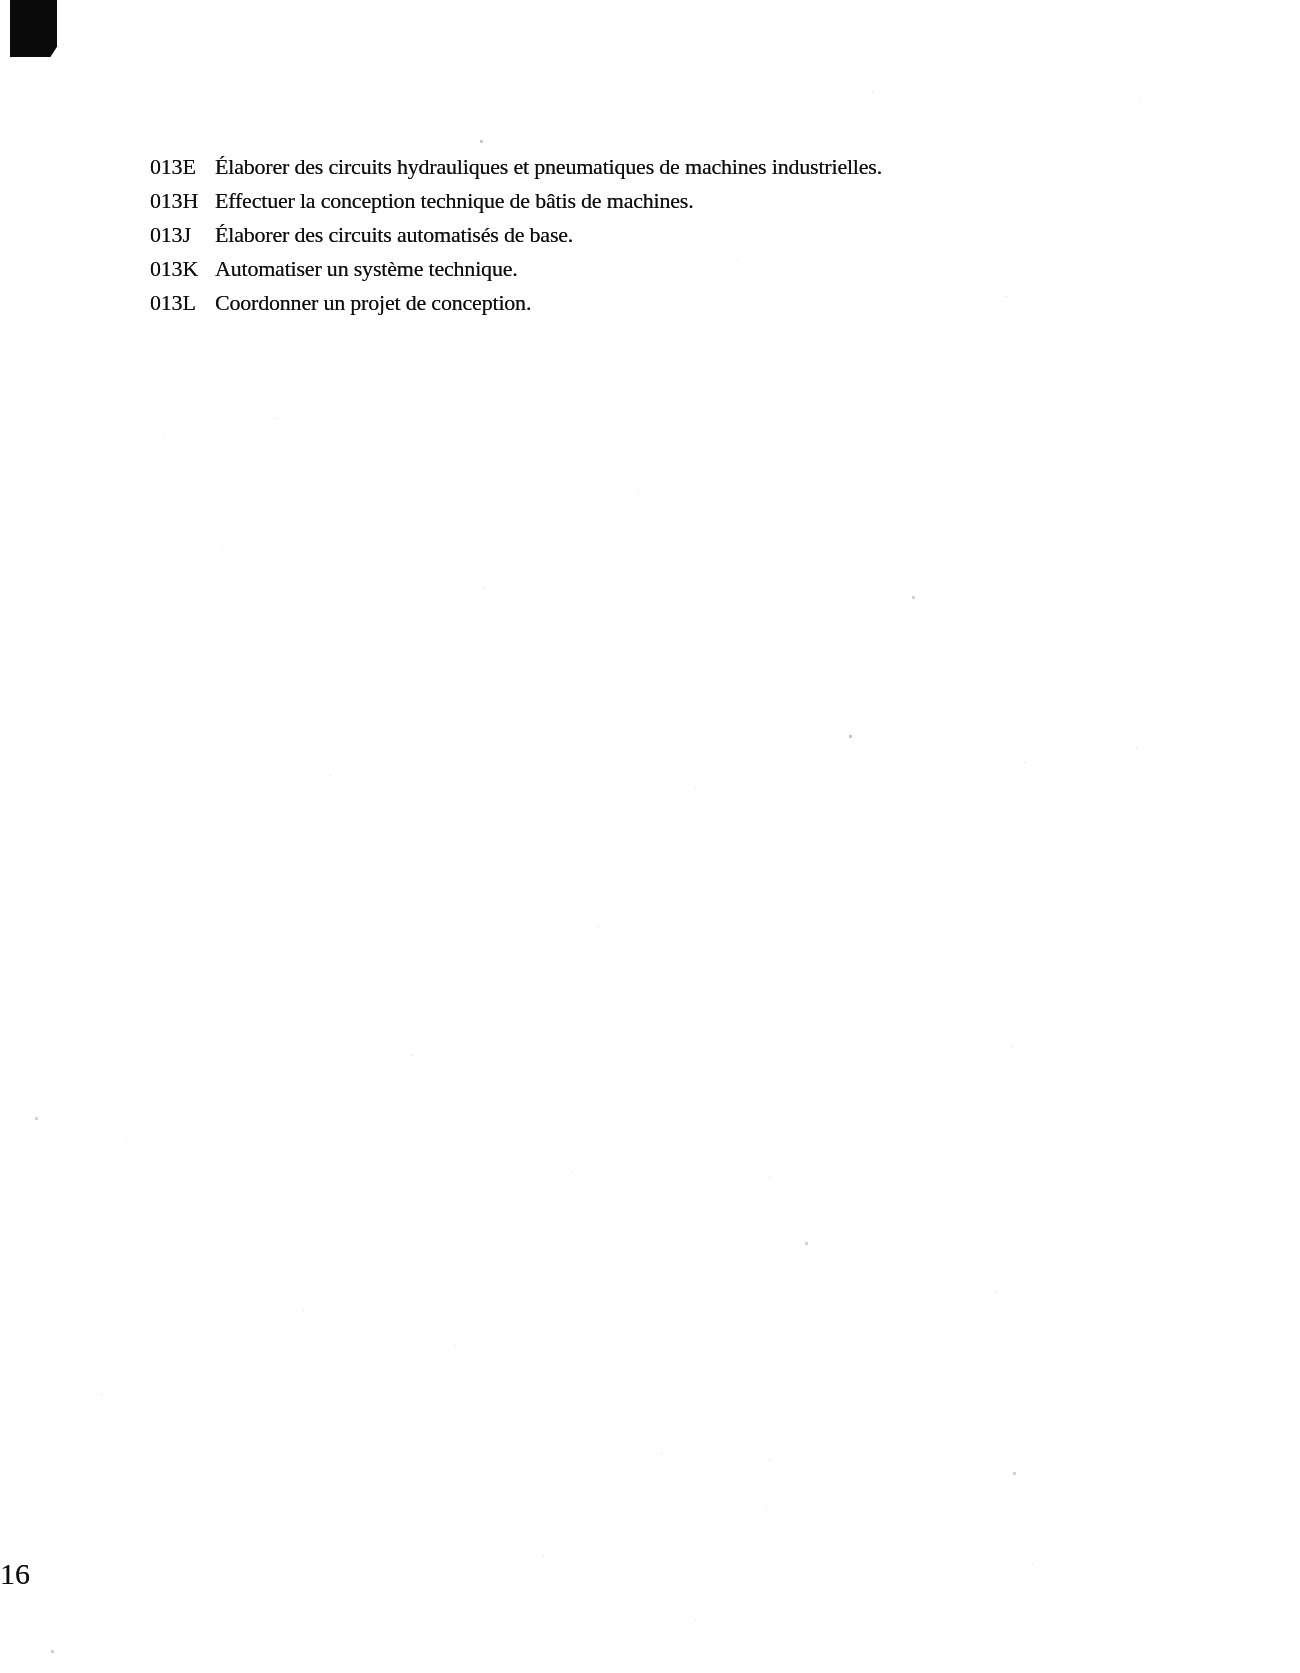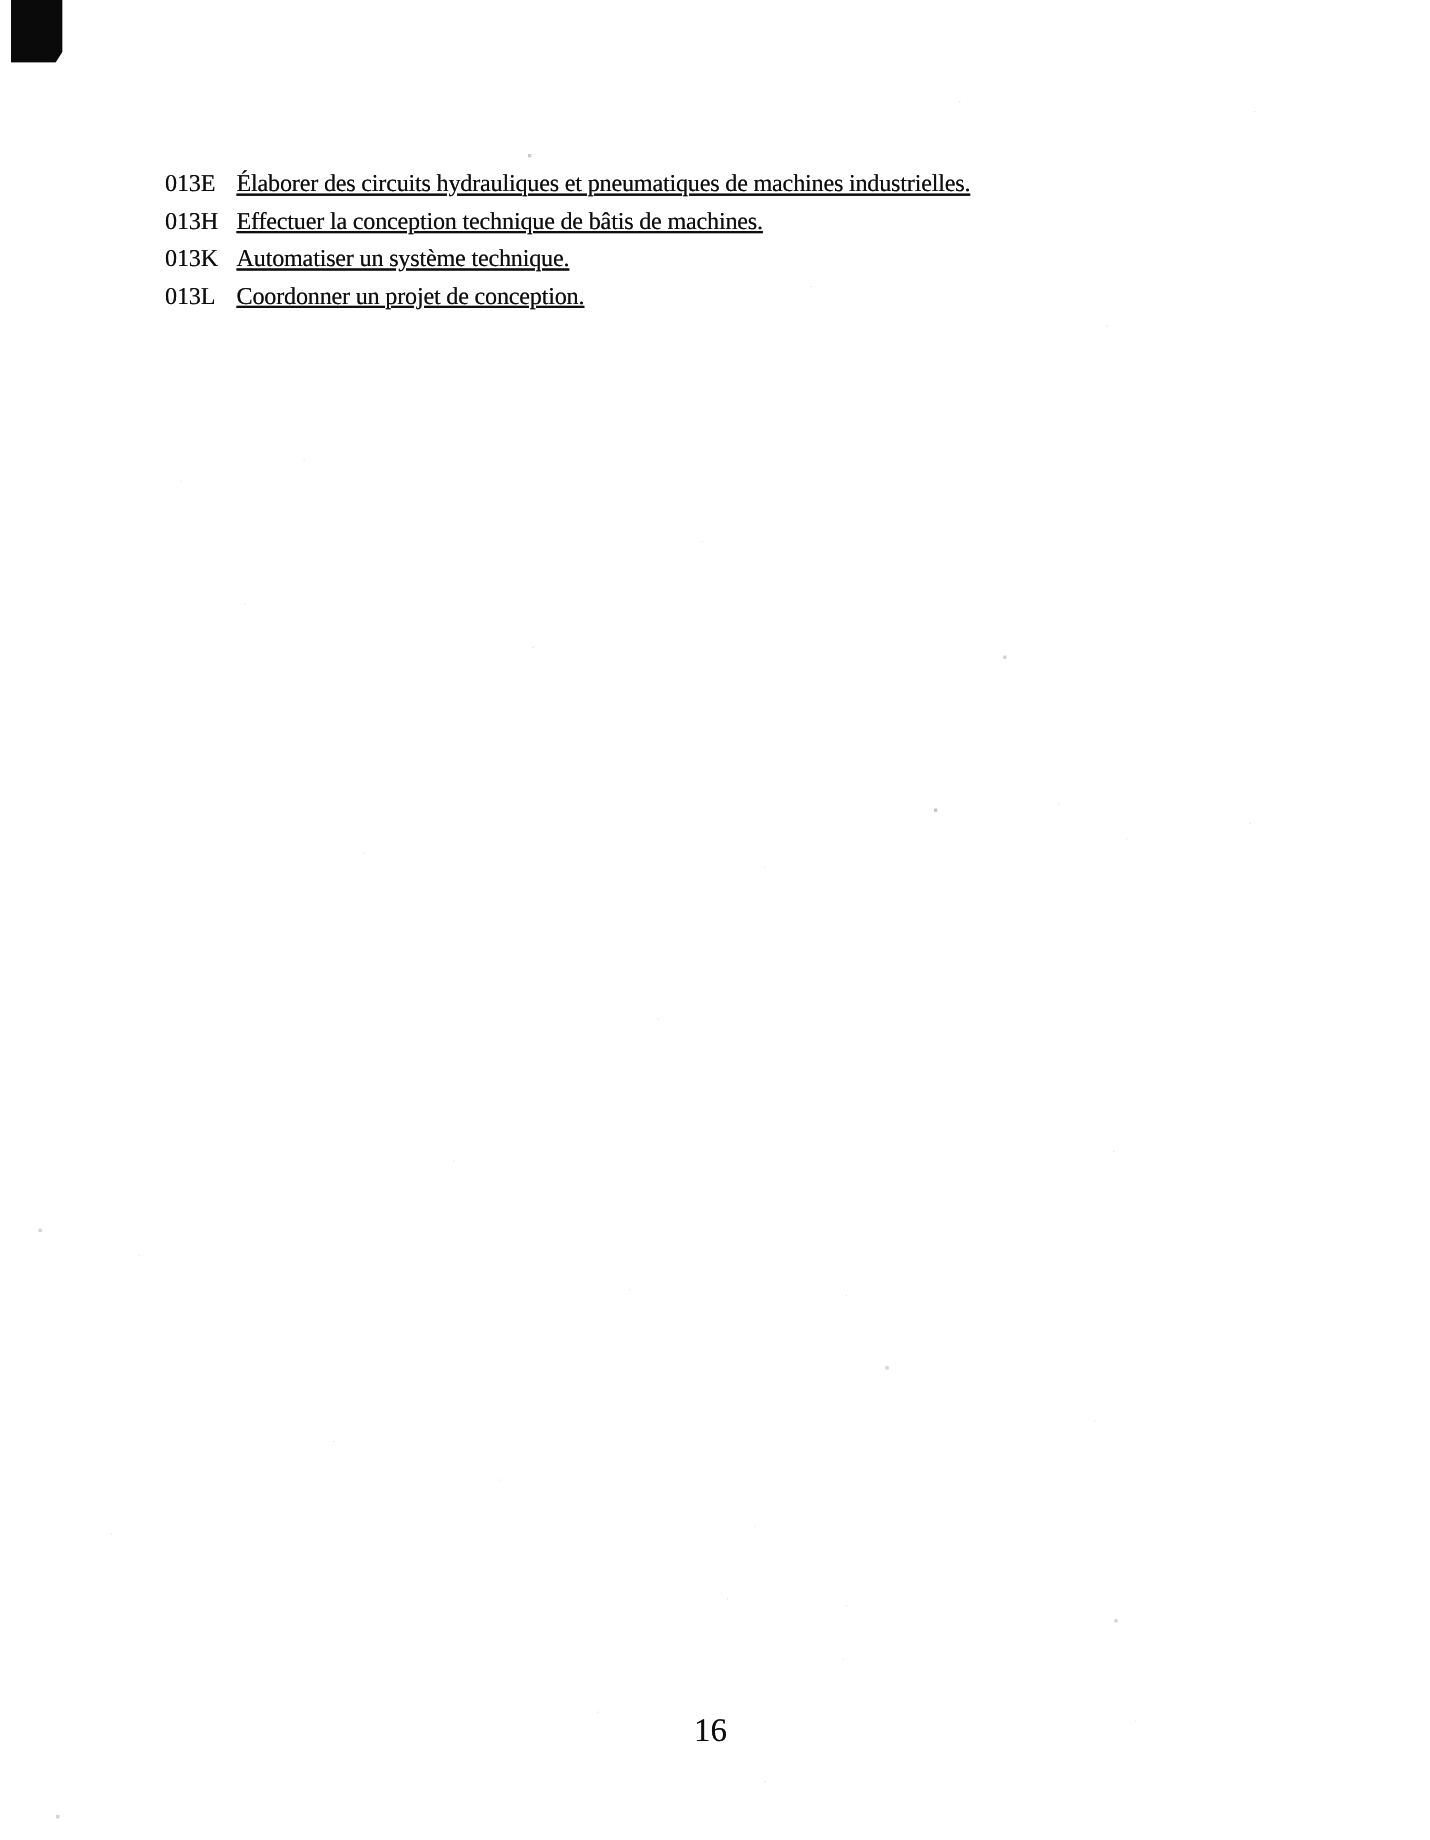--- a/index.html
+++ b/index.html
@@ -89,28 +89,27 @@
     display: flex;
     align-items: baseline;
   }
   .competency-code {
     flex: 0 0 65px;
     white-space: nowrap;
   }
   .competency-text {
     flex: 1 1 auto;
     white-space: nowrap;
-    text-decoration: underline;
   }
   .page-number {
     position: absolute;
     left: 0;
     top: 1559px;
     width: 1292px;
-    text-align: center;
+    text-align: left;
     color: #0e0e0e;
     font-size: 30px;
     line-height: 30px;
     text-shadow: 0 0 0.6px rgba(10,10,10,0.75);
   }
 </style>
 </head>
 <body>
 
 <div class="page">
@@ -123,20 +122,24 @@
       <span class="competency-text">Élaborer des circuits hydrauliques et pneumatiques de machines industrielles.</span>
     </div>
 
 
 
     <div class="competency-row">
       <span class="competency-code">013H</span>
       <span class="competency-text">Effectuer la conception technique de bâtis de machines.</span>
     </div>
 
+    <div class="competency-row">
+      <span class="competency-code">013J</span>
+      <span class="competency-text">Élaborer des circuits automatisés de base.</span>
+    </div>
 
     <div class="competency-row">
       <span class="competency-code">013K</span>
       <span class="competency-text">Automatiser un système technique.</span>
     </div>
 
     <div class="competency-row">
       <span class="competency-code">013L</span>
       <span class="competency-text">Coordonner un projet de conception.</span>
     </div>

